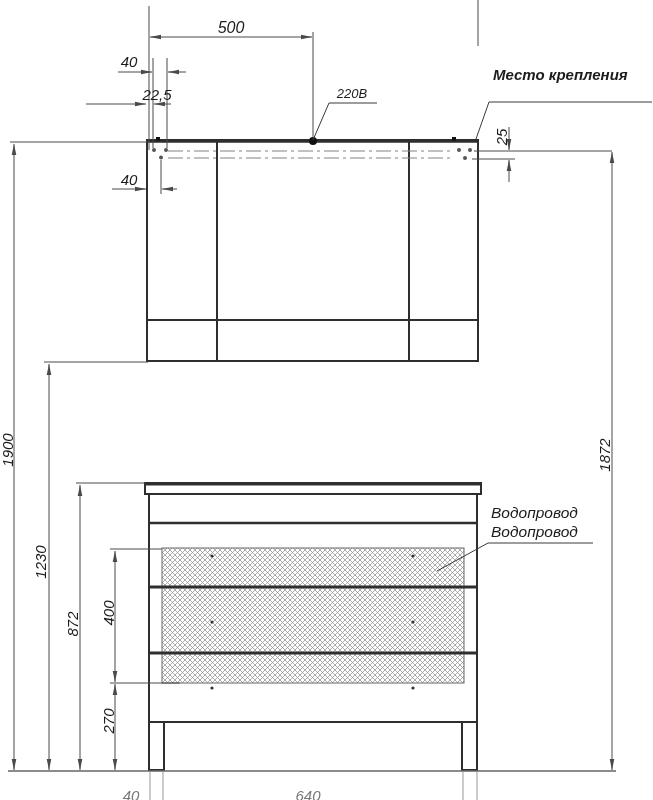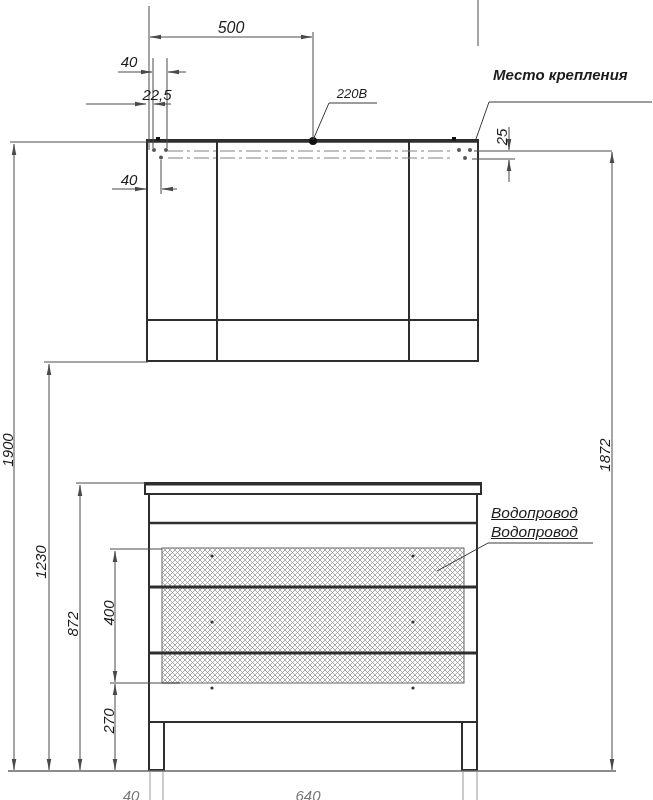--- a/index.html
+++ b/index.html
@@ -160,21 +160,21 @@
 <div class="lbl fs16" style="left:231px;top:28px;">500</div>
 <div class="lbl" style="left:129px;top:61px;">40</div>
 <div class="lbl" style="left:110px;top:94px;margin-left:47px;">22,5</div>
 <div class="lbl" style="left:129px;top:179px;">40</div>
 <div class="lbl" style="left:352px;top:93px;font-size:13px;">220В</div>
 
 <div class="note" style="left:493px;top:67px;font-weight:bold;">
   <div>Место крепления</div>
 </div>
 
-<div class="note" style="left:491px;top:504px;font-size:15.5px;line-height:18.5px;text-decoration:underline;">
+<div class="note" style="left:491px;top:504px;font-size:15.5px;line-height:18.5px;">
   <div>Водопровод</div>
   <div>Водопровод</div>
 </div>
 
 <div class="vlbl" style="left:7px;top:450px;">1900</div>
 <div class="vlbl" style="left:40px;top:562px;">1230</div>
 <div class="vlbl" style="left:72px;top:624px;">872</div>
 <div class="vlbl" style="left:108px;top:613px;">400</div>
 <div class="vlbl" style="left:108px;top:721px;">270</div>
 <div class="vlbl" style="left:501px;top:137px;">25</div>

